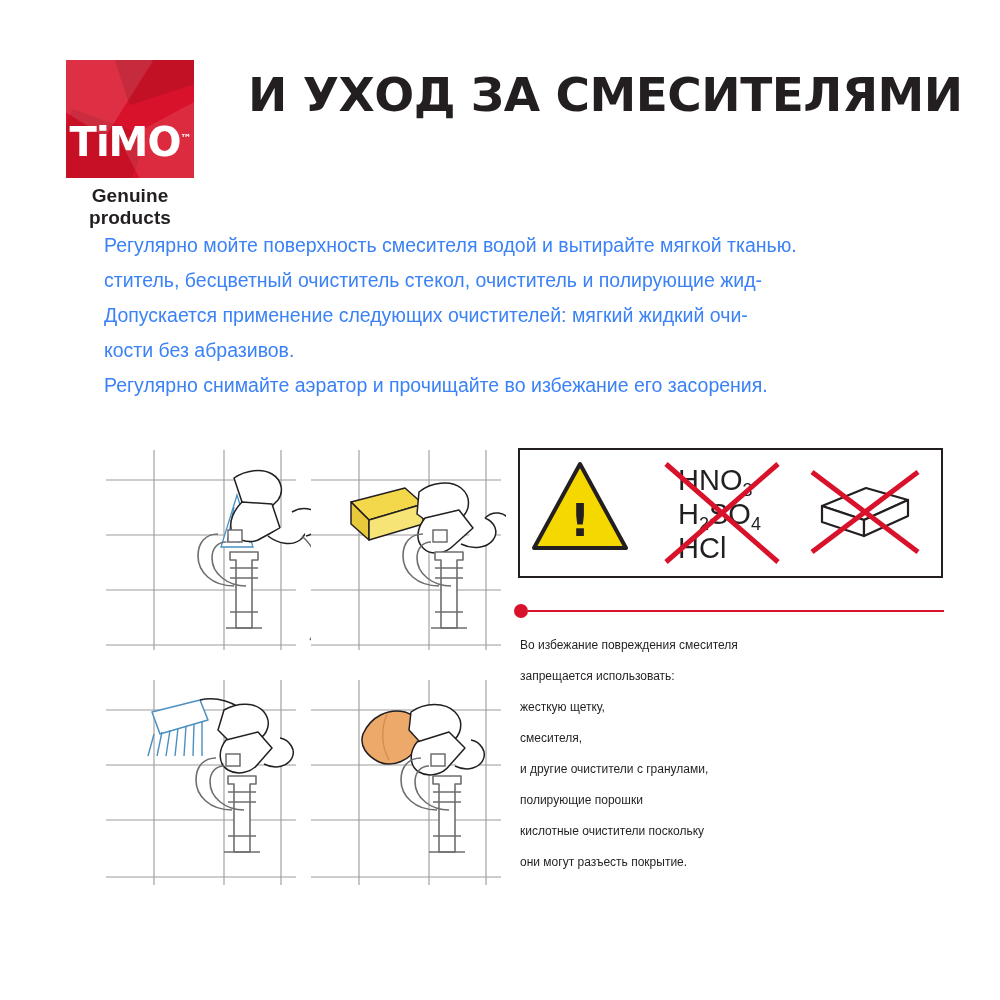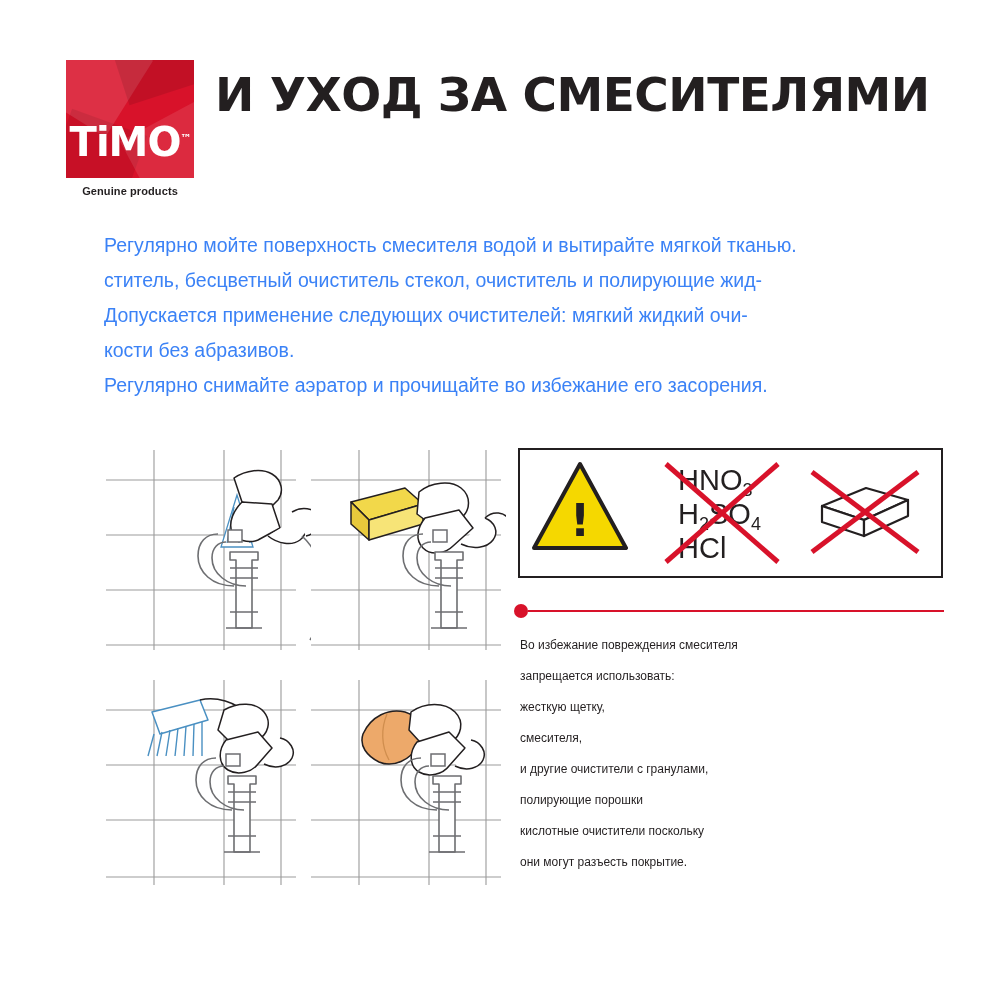--- a/index.html
+++ b/index.html
@@ -64,37 +64,37 @@
     color: #ffffff;
     line-height: 1;
   }
   .logo-tm {
     font-size: 11px;
     vertical-align: super;
     font-weight: bold;
   }
   .logo-sub {
     margin-top: 7px;
-    font-size: 11px;
+    font-size: 19px;
     font-weight: bold;
     color: #231f20;
     letter-spacing: 0.1px;
   }
   .title {
     position: absolute;
     left: 215px; top: 14px;
     width: 760px;
     font-family: "DejaVu Sans", sans-serif;
     font-weight: bold;
     font-size: 47px;
     line-height: 1.22;
     letter-spacing: -0.5px;
     color: #231f20;
   }
-  .title .l2 { display: block; }
+  .title .l2 { display: block; margin-left: 33px; }
 
   
   .intro {
     position: absolute;
     left: 104px; top: 228px;
     width: 840px;
     font-size: 19.5px;
     line-height: 35px;
     color: #3b82f6;
   }

